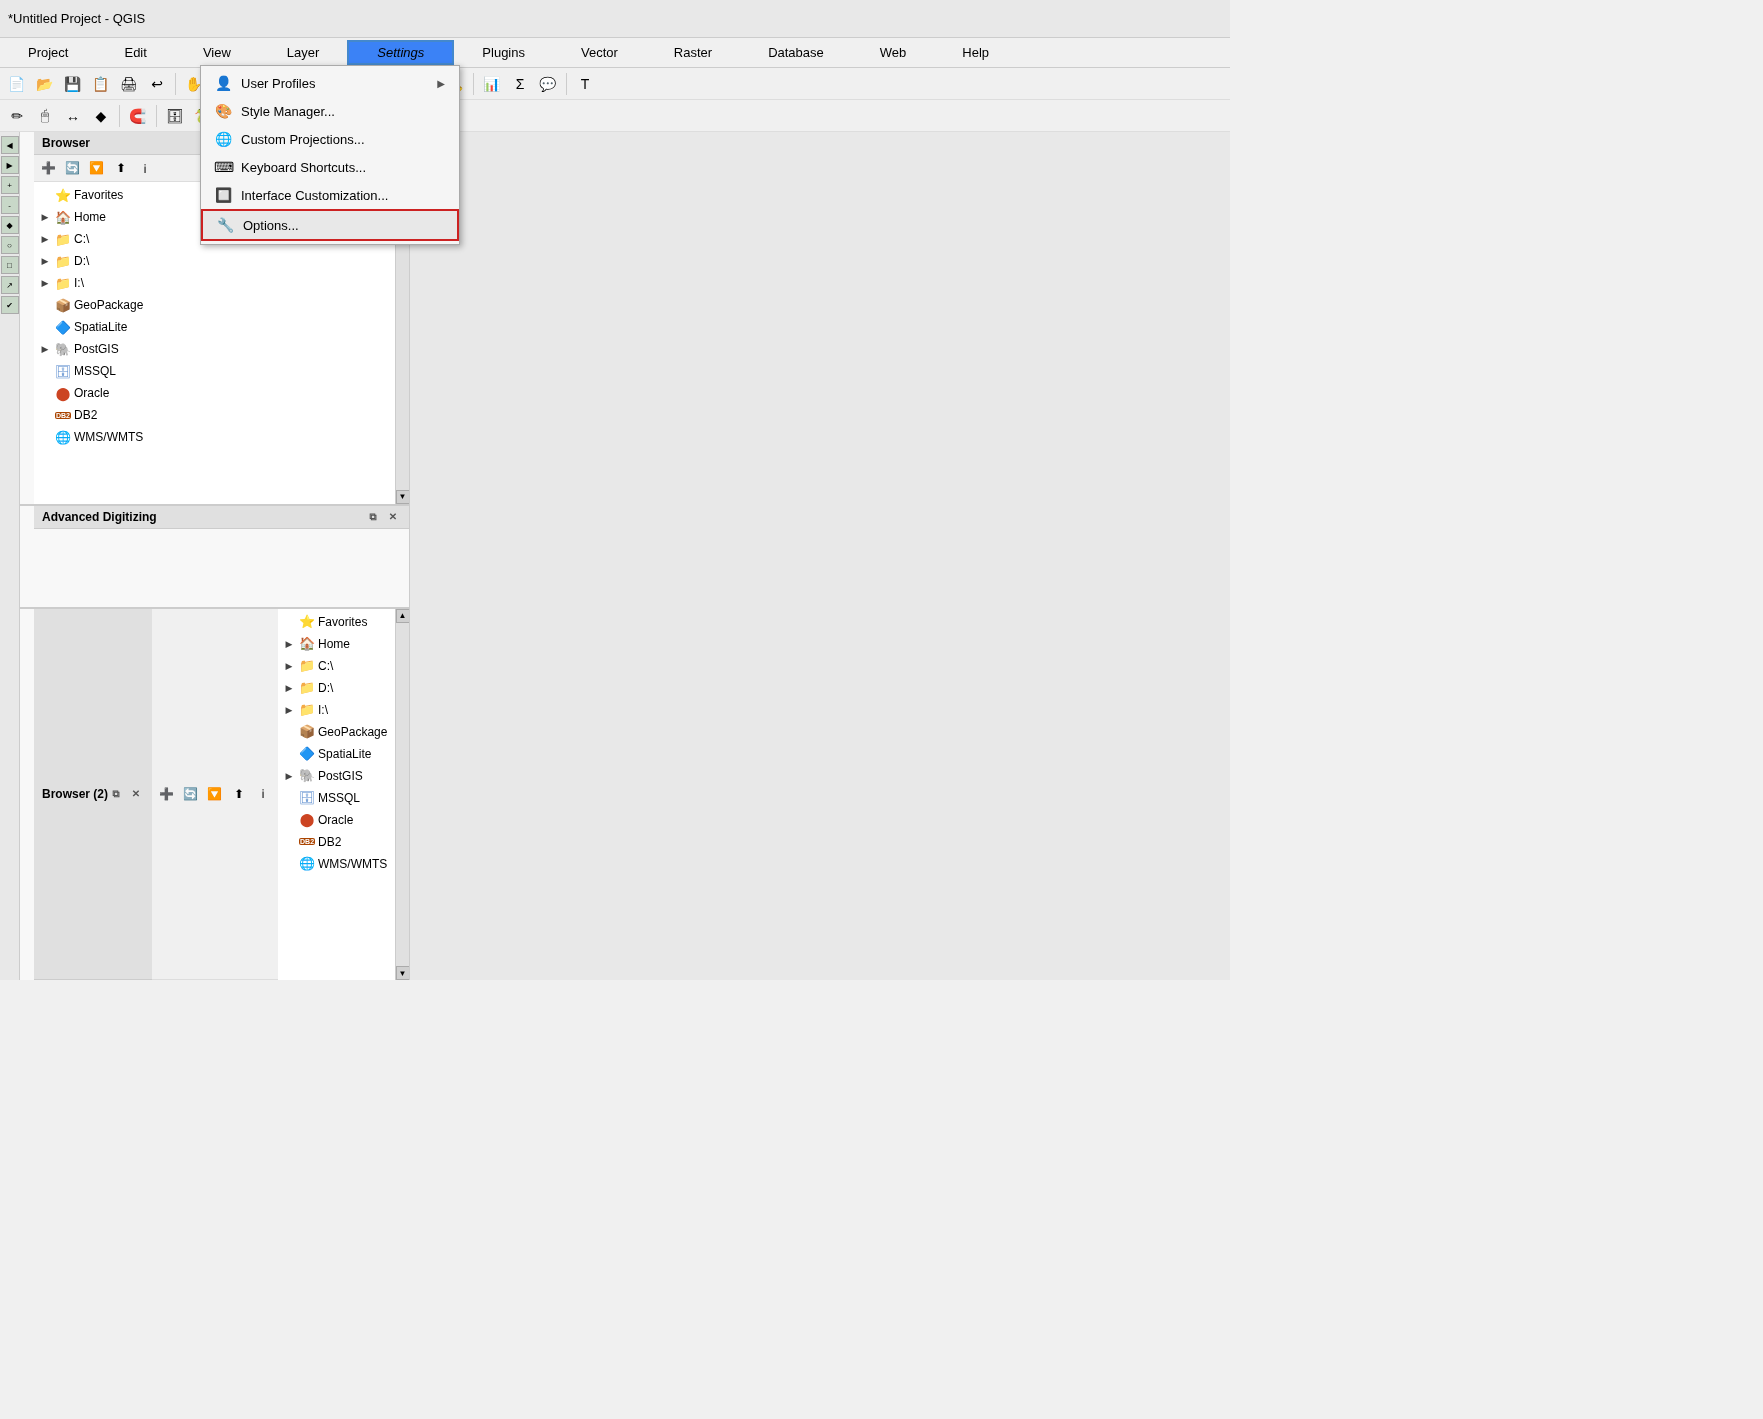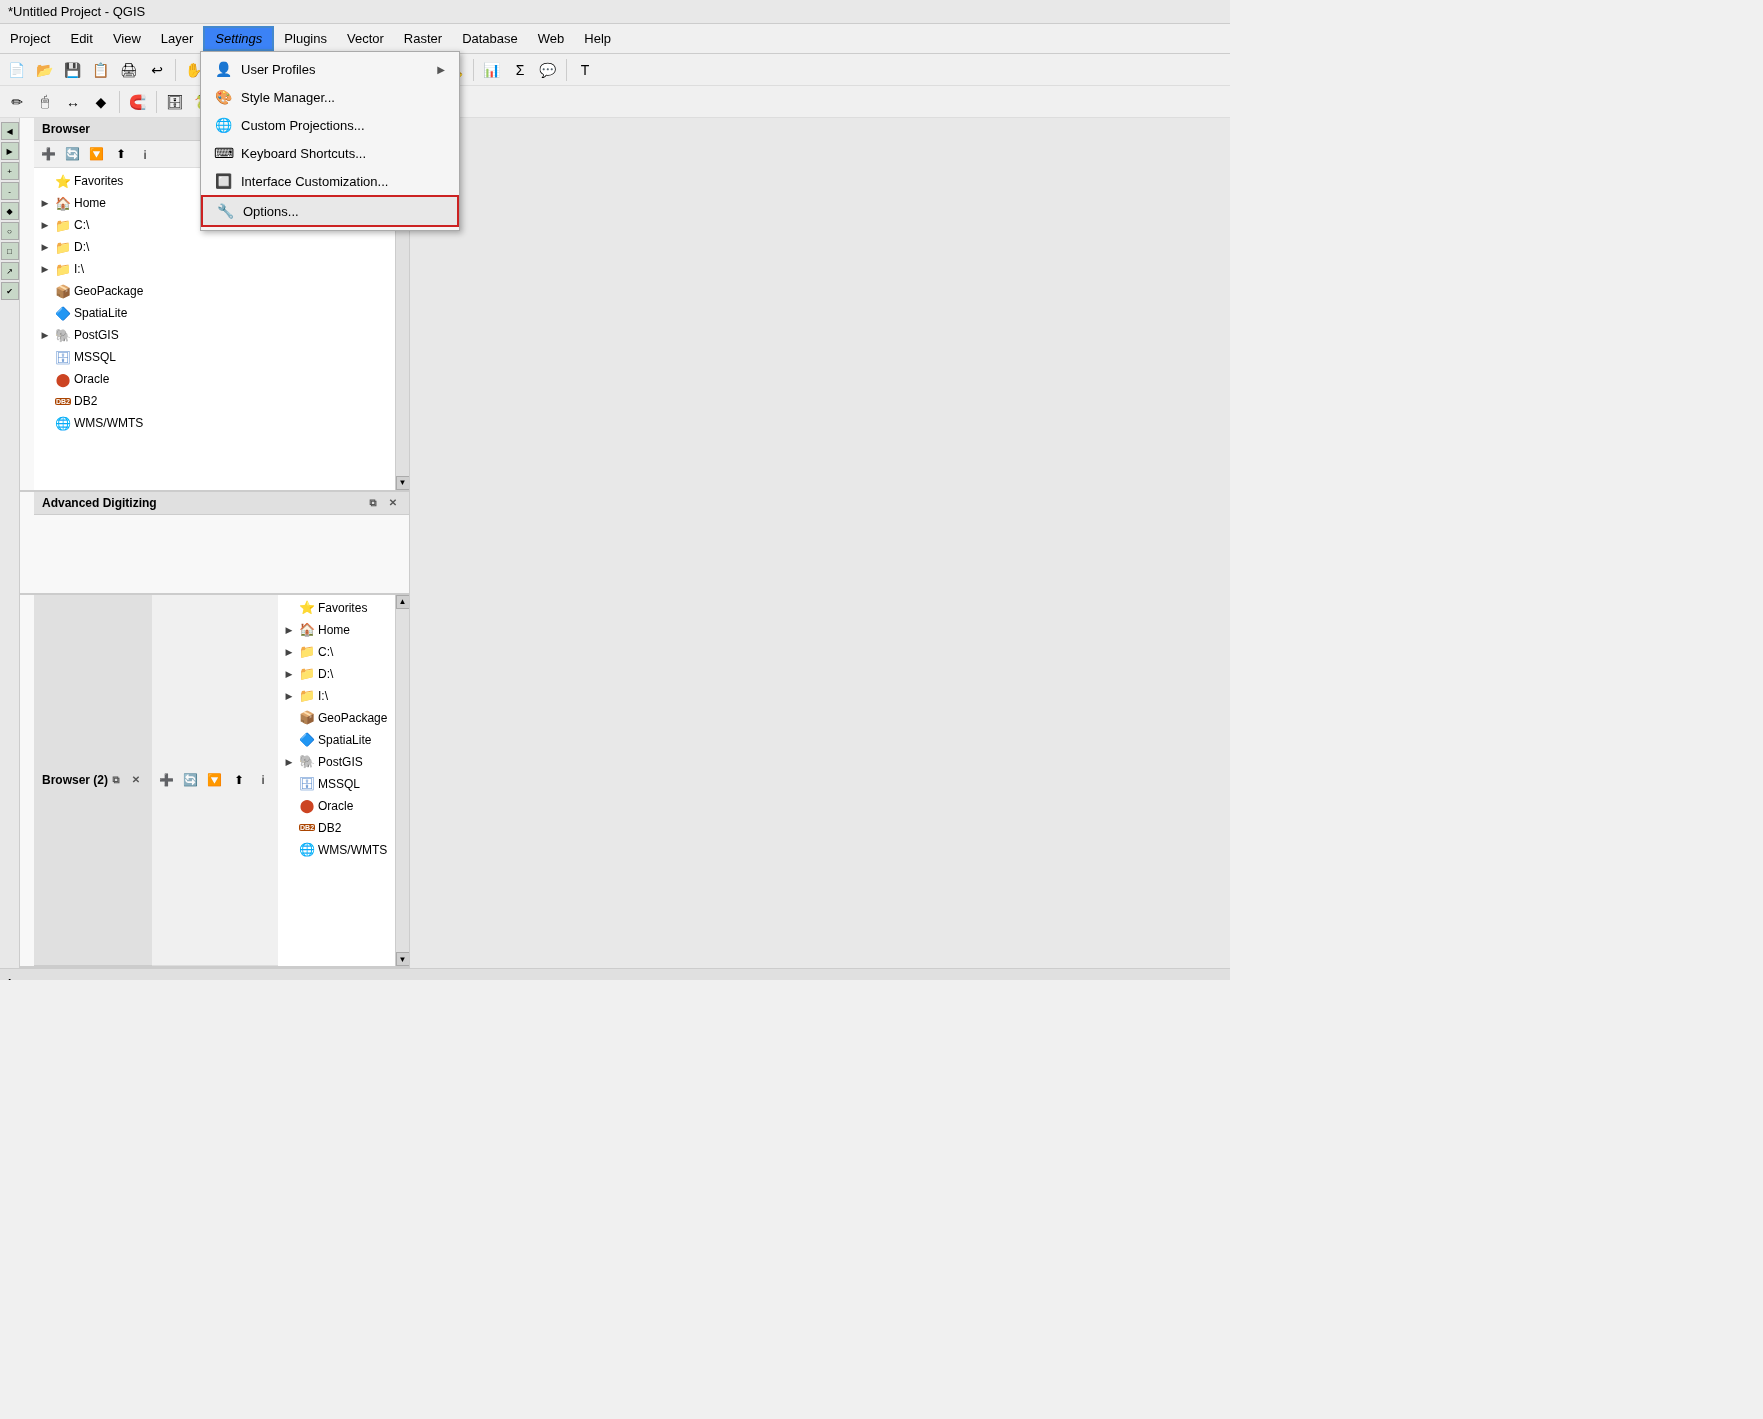--- a/index.html
+++ b/index.html
@@ -10,37 +10,37 @@
       width: 1230px;
       height: 980px;
       overflow: hidden;
       position: relative;
     }
 
     
     #title-bar {
       background: #e8e8e8;
       border-bottom: 1px solid #ccc;
-      padding: 4px 8px;
+      padding: 11px 8px;
       font-size: 13px;
       font-weight: normal;
     }
 
     
     #menu-bar {
       background: #f0f0f0;
       border-bottom: 1px solid #ccc;
       display: flex;
       align-items: center;
       padding: 2px 0;
       position: relative;
       z-index: 100;
     }
     .menu-item {
-      padding: 3px 10px;
+      padding: 3px 28px;
       cursor: pointer;
       font-size: 13px;
       white-space: nowrap;
     }
     .menu-item.active {
       background: #3b82f6;
       border: 2px solid #4488cc;
       font-style: italic;
     }
 

